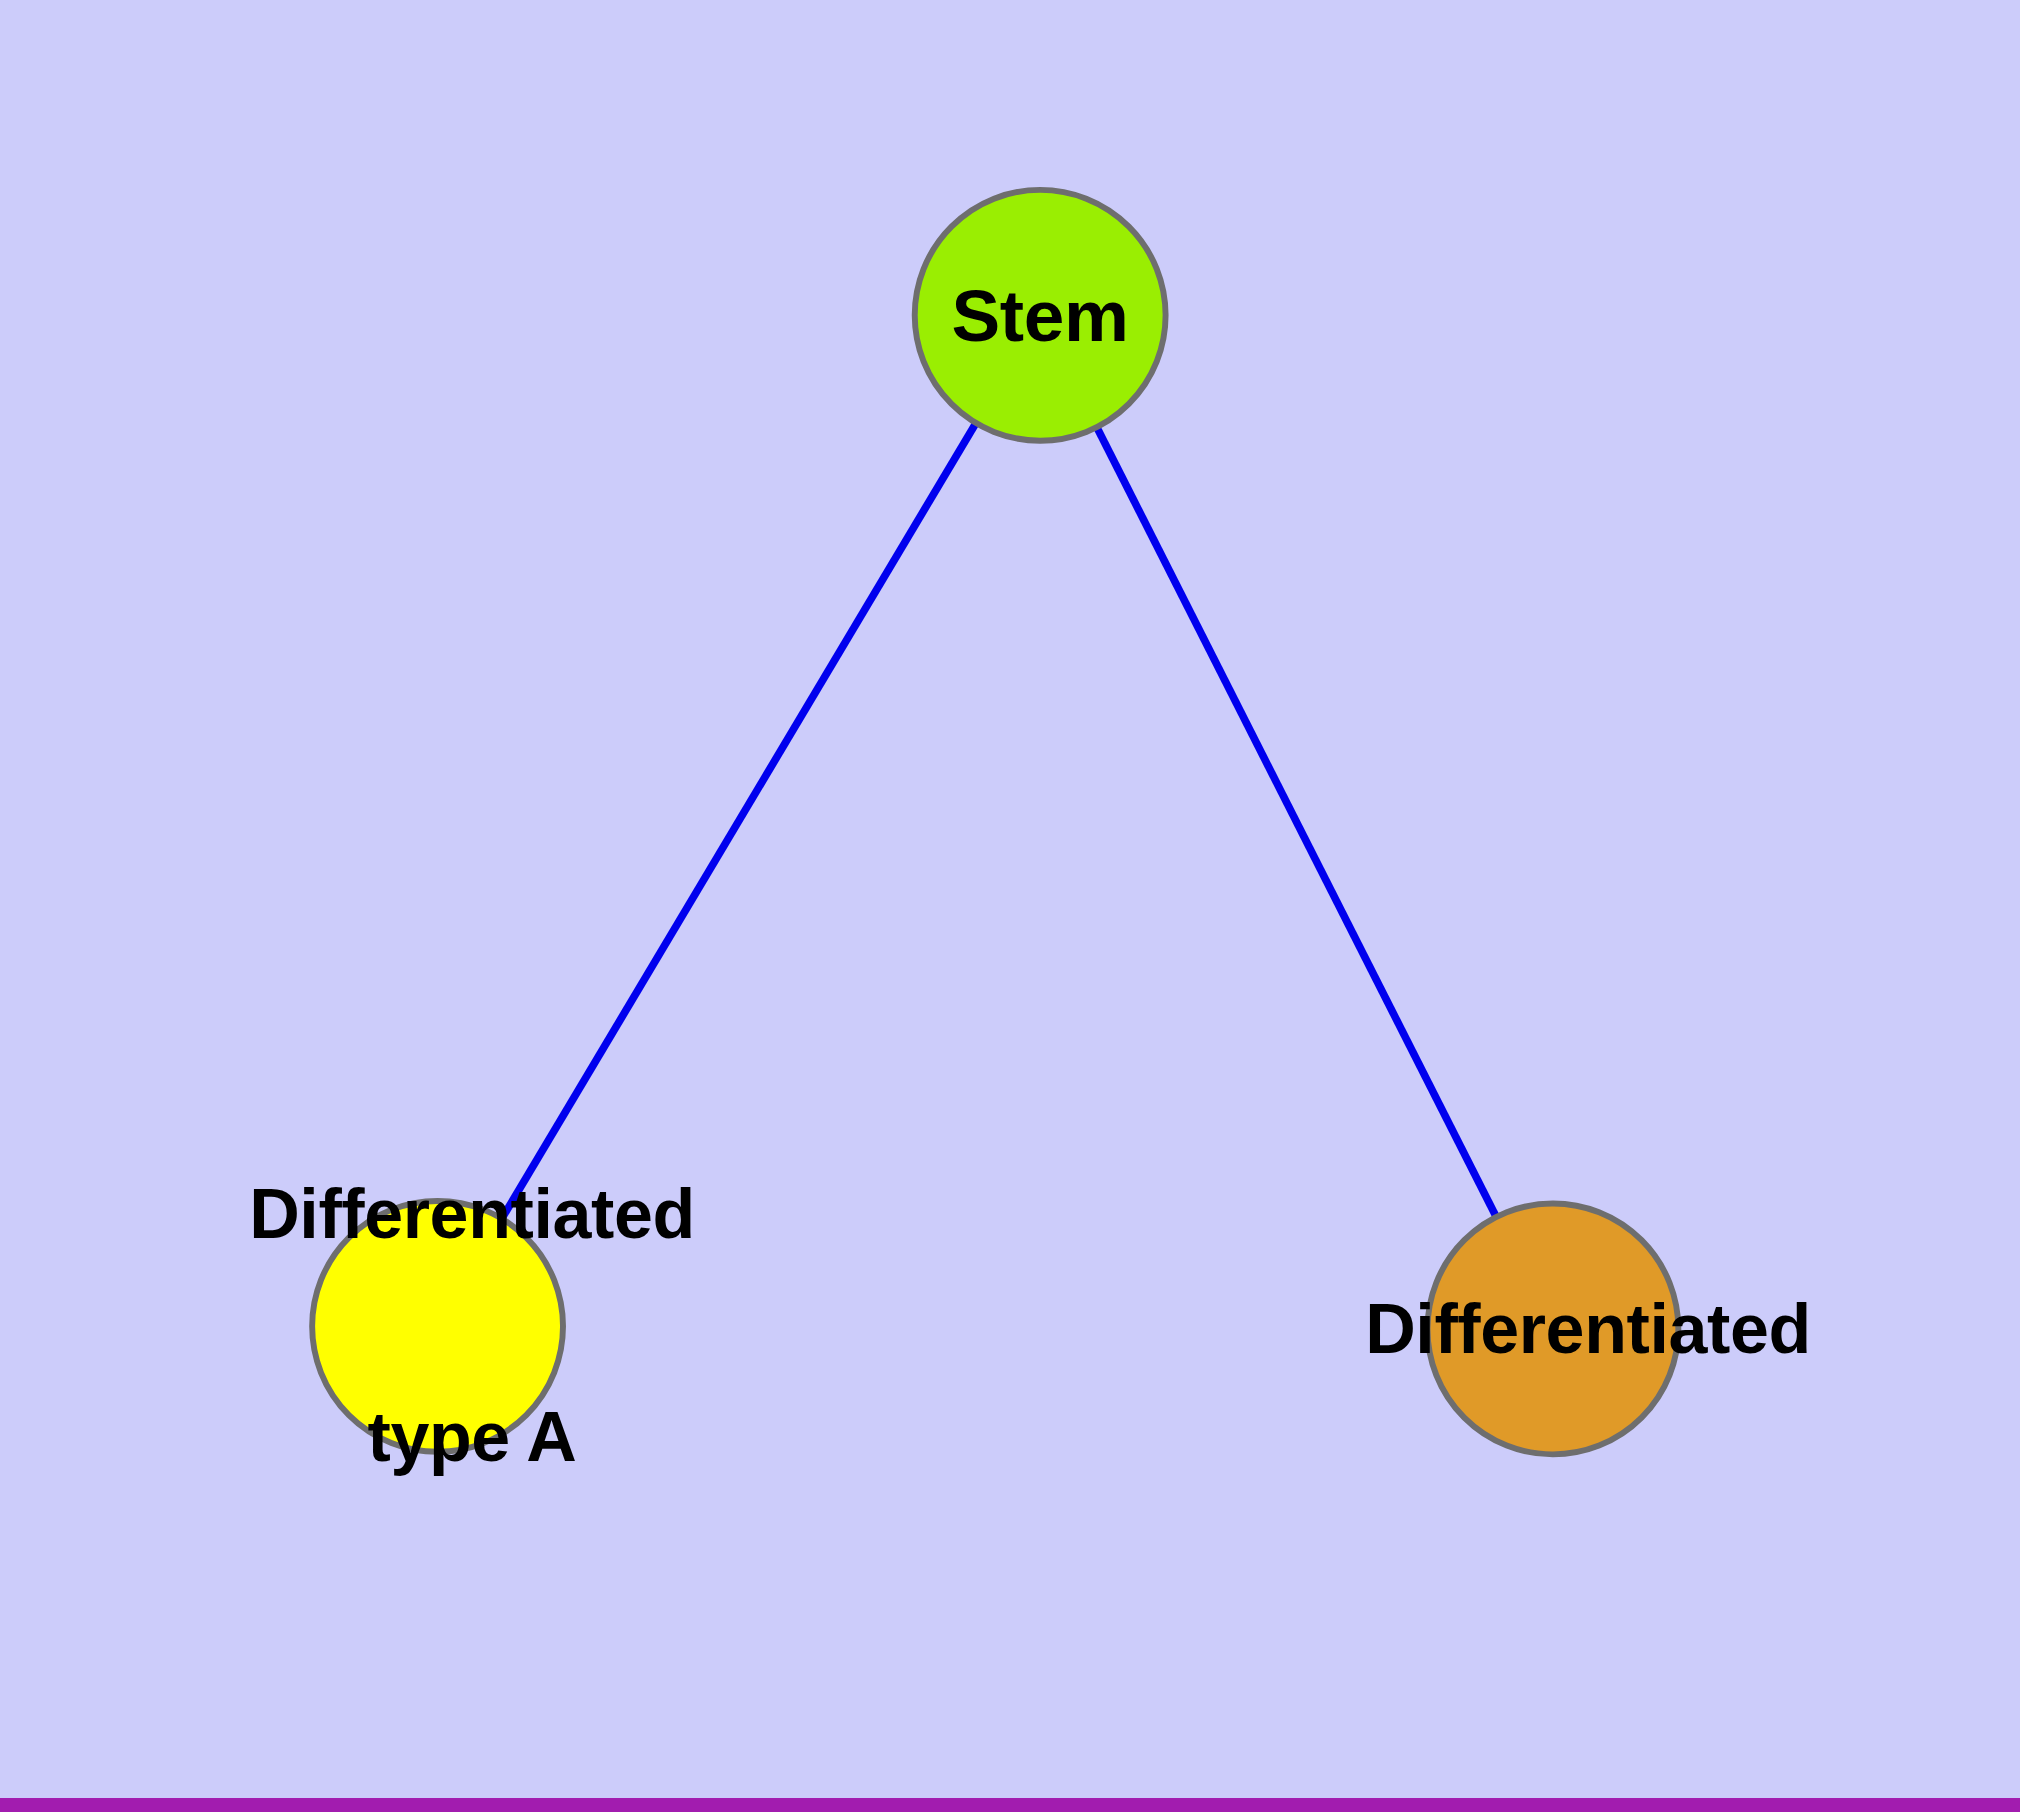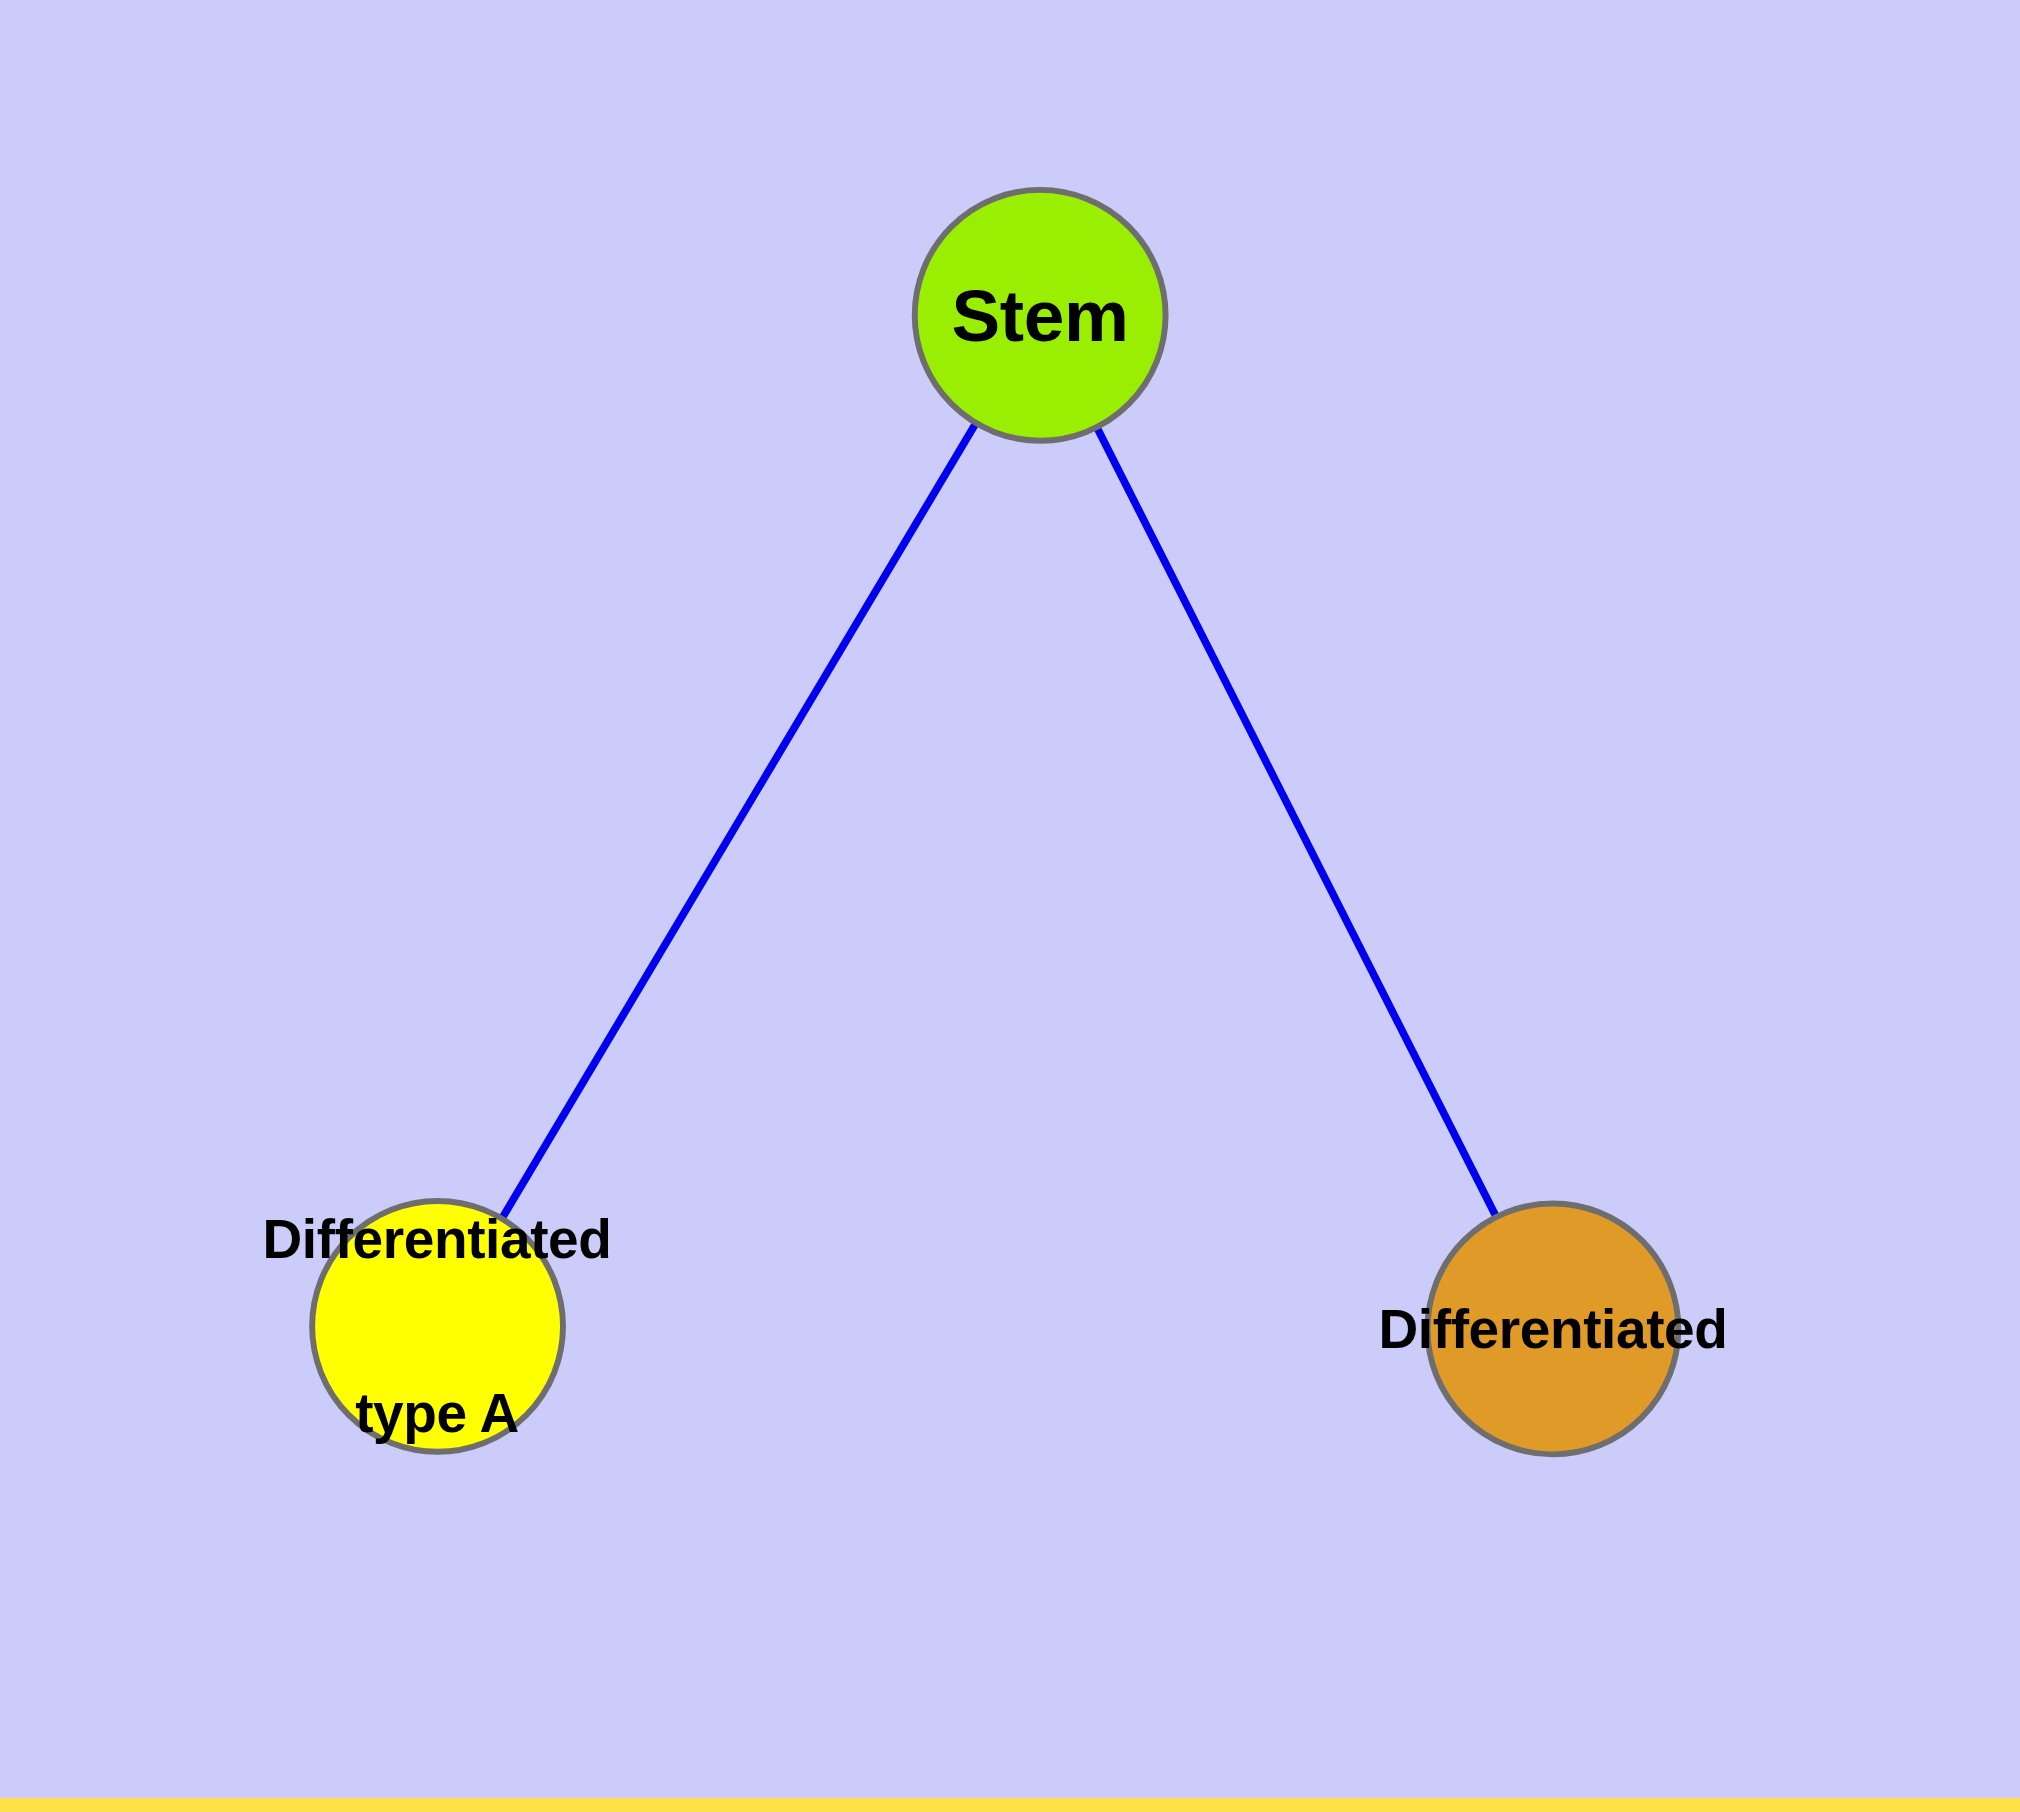--- a/index.html
+++ b/index.html
@@ -11,21 +11,21 @@
   body {
     width: 2021px;
     height: 1812px;
     overflow: hidden;
     font-family: "Liberation Sans", sans-serif;
   }
   #canvas {
     position: relative;
     width: 2021px;
     height: 1812px;
-    background: #fde047;
+    background: #a21caf;
   }
   #plot-area {
     position: absolute;
     left: 0;
     top: 0;
     width: 2021px;
     height: 1798px;
     background: #ccccfa;
   }
   #graph-svg {
@@ -52,21 +52,22 @@
     font-family: "Liberation Sans", sans-serif;
     font-weight: bold;
     text-align: center;
     white-space: pre;
     line-height: 1.06;
     letter-spacing: -0.4px;
     transform: translate(-50%, -50%);
     pointer-events: none;
   }
   .node-label.big {
-    font-size: 55px;
+    font-size: 70px;
+    margin-left: 35px;
   }
   .node-label.stem {
     font-size: 73px;
   }
 </style>
 </head>
 <body>
 
 <div id="canvas">
 

